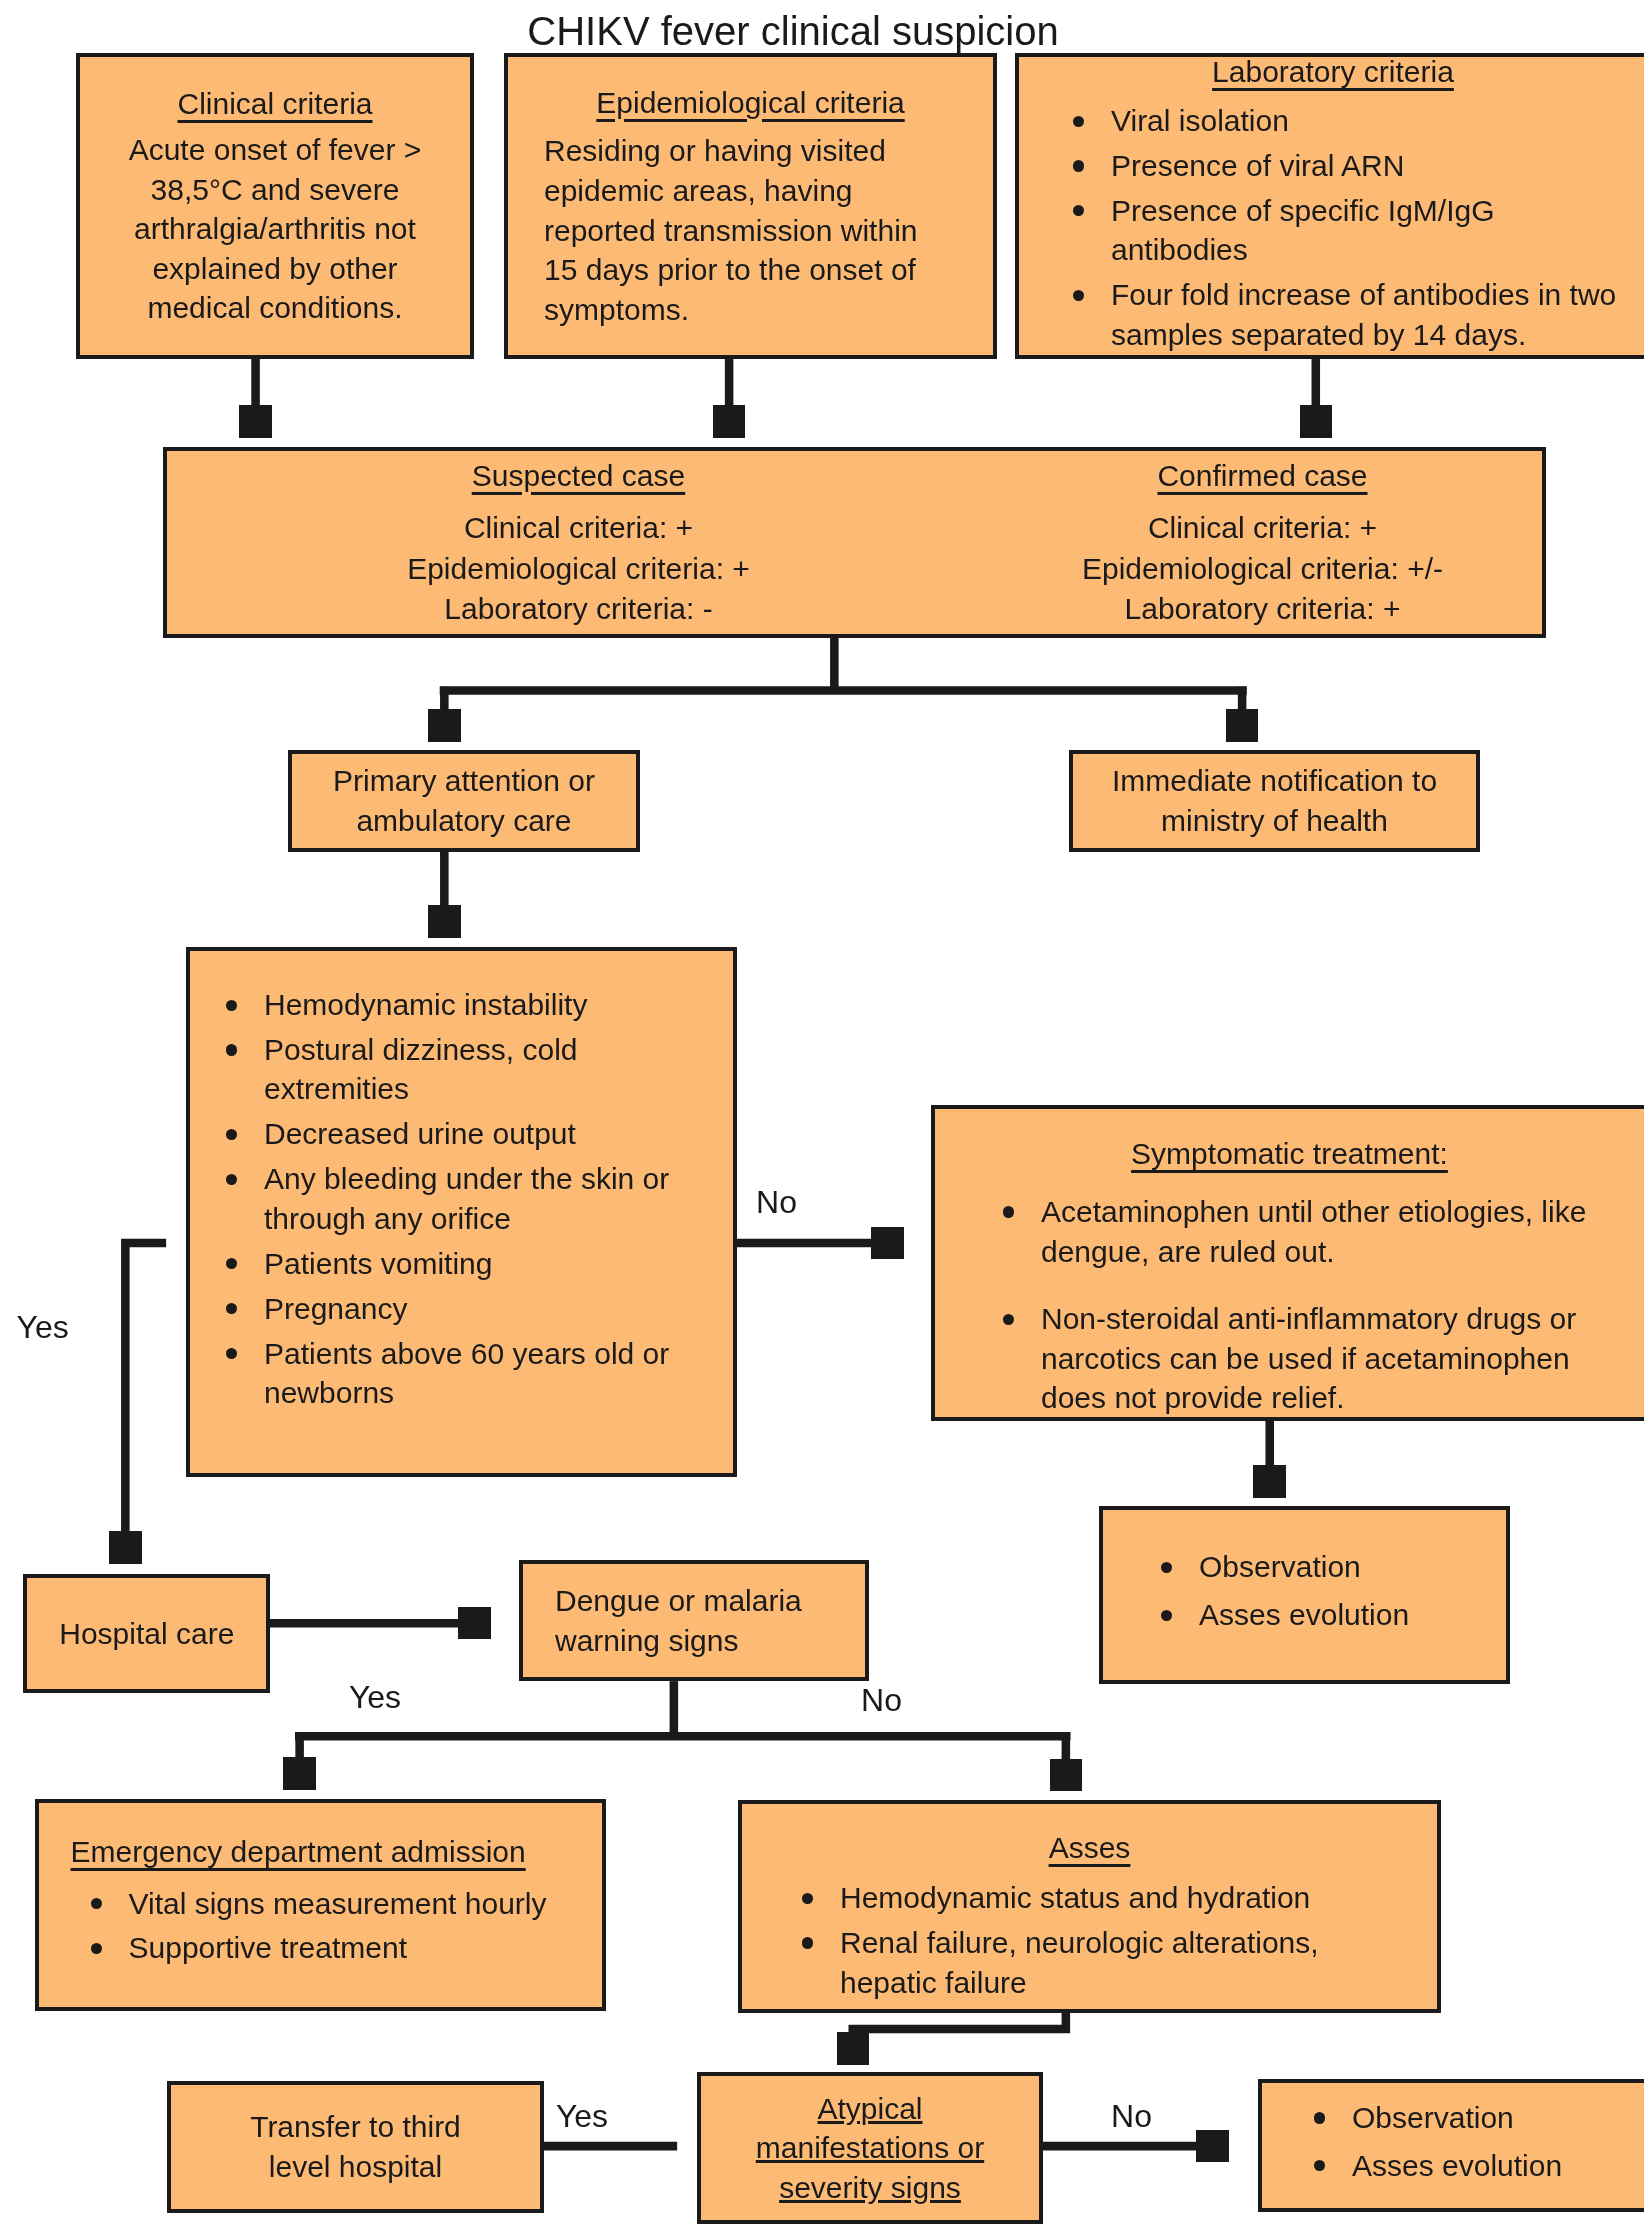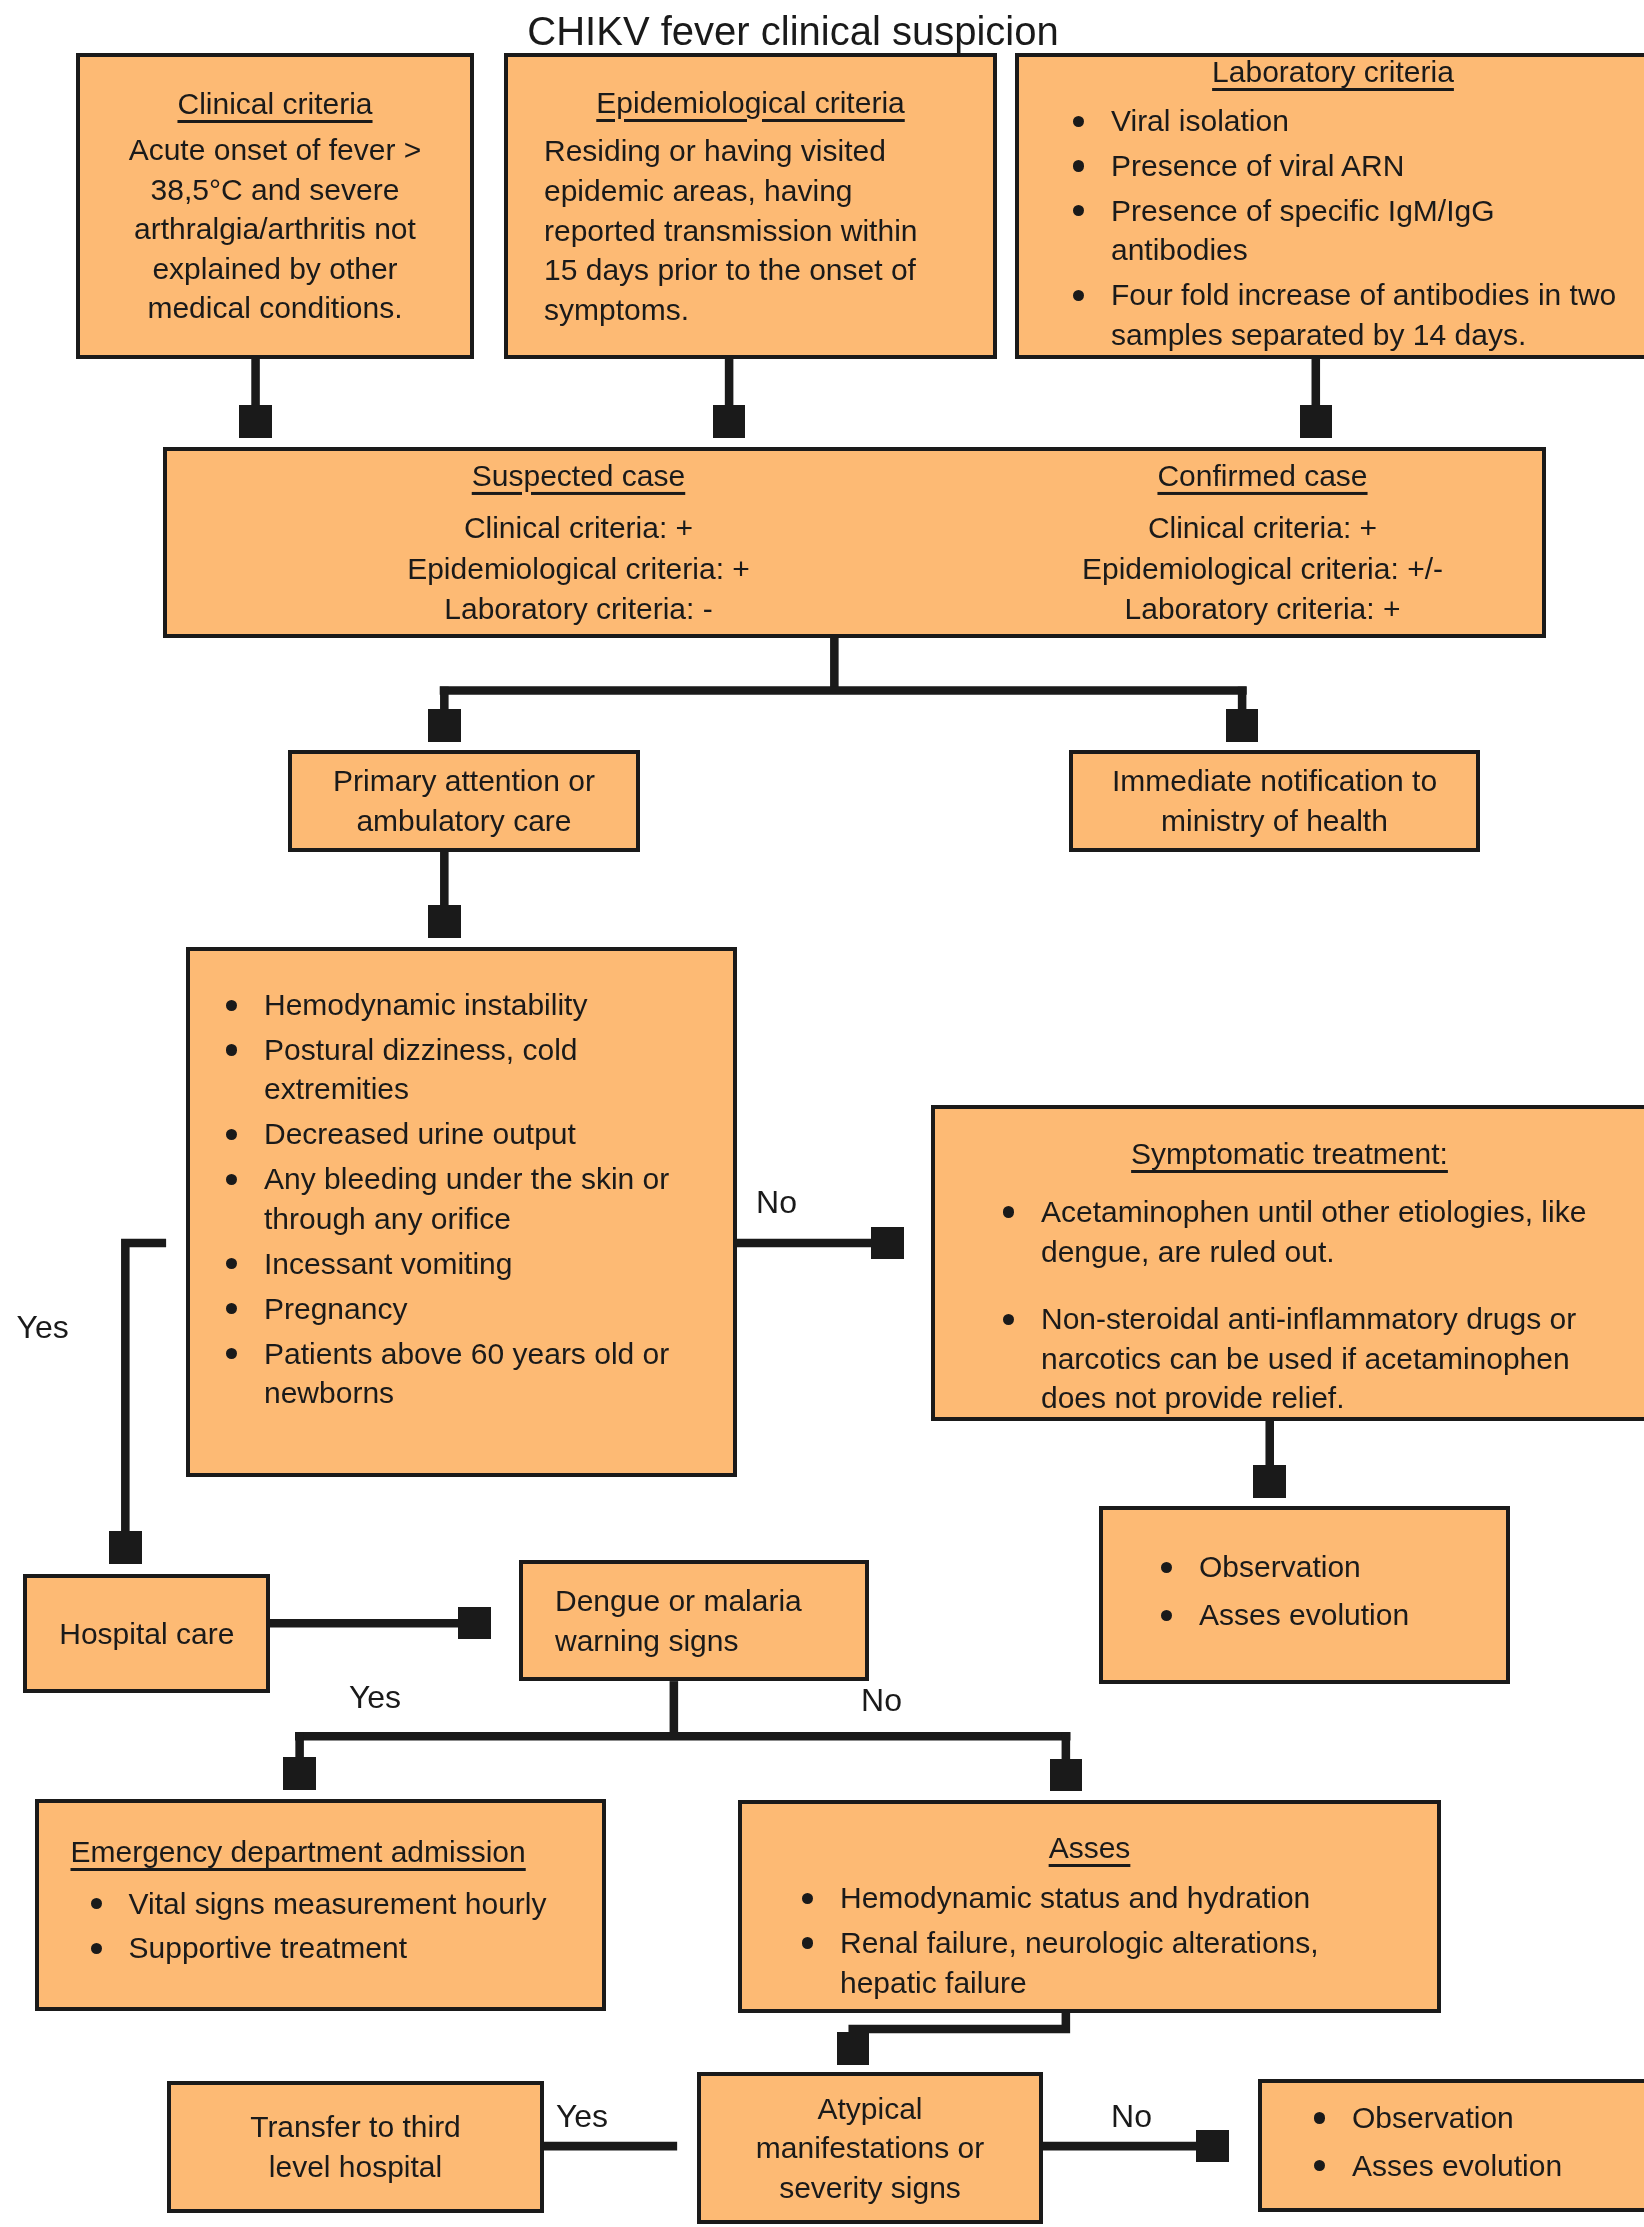--- a/index.html
+++ b/index.html
@@ -90,21 +90,21 @@
   .emergency { left: 14.5px; top: 1799px; width: 571px; height: 212px; justify-content: flex-start; padding: 29px 20px 0 32px; }
   .emergency .heading { margin-bottom: 12px; }
   .emergency ul { padding-left: 58px; }
   .asses { left: 718px; top: 1800px; width: 703px; height: 213px; justify-content: flex-start; padding: 24px 26px 0 26px; }
   .asses .heading { margin-bottom: 10.5px; }
   .asses ul { padding-left: 72px; }
 
   
   .transfer { left: 147px; top: 2081px; width: 377px; height: 132px; }
   .transfer .inner { max-width: 276px; }
-  .atypical { left: 677px; top: 2072px; width: 346px; height: 152px; }
+  .atypical { left: 677px; top: 2072px; width: 346px; height: 152px; text-decoration: underline; }
   .atypical .inner { max-width: 303px; }
   .observation2 { left: 1238px; top: 2079px; width: 399px; height: 133px; align-items: center; }
 
   .lbl-no1  { left: 737px; top: 1181px; width: 79px; }
   .lbl-yes1 { left: 6.6px;   top: 1306px; width: 72px; }
   .lbl-yes2 { left: 332px;  top: 1676px; width: 86px; }
   .lbl-no2  { left: 842px; top: 1679px; width: 79px; }
   .lbl-yes3 { left: 539px;  top: 2095px; width: 86px; }
   .lbl-no3  { left: 1092px; top: 2095px; width: 79px; }
 </style>
@@ -184,21 +184,21 @@
   <div class="box immediate centered">
     <div class="inner">Immediate notification to ministry of health</div>
   </div>
 
   <div class="box warning">
     <ul>
       <li>Hemodynamic instability</li>
       <li>Postural dizziness, cold extremities</li>
       <li>Decreased urine output</li>
       <li>Any bleeding under the skin or through any orifice</li>
-      <li>Incessant vomiting</li>
+      <li>Patients vomiting</li>
       <li>Pregnancy</li>
       <li>Patients above 60 years old or newborns</li>
     </ul>
   </div>
 
   <div class="box symptomatic">
     <div class="heading centerh">Symptomatic treatment:</div>
     <ul>
       <li>Acetaminophen until other etiologies, like dengue, are ruled out.</li>
       <li>Non-steroidal anti-inflammatory drugs or narcotics can be used if acetaminophen does not provide relief.</li>

